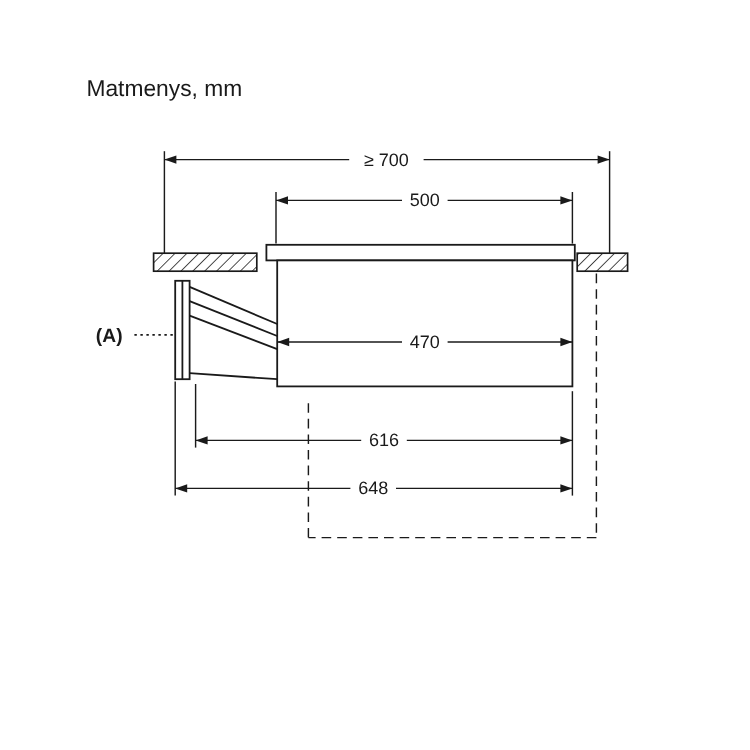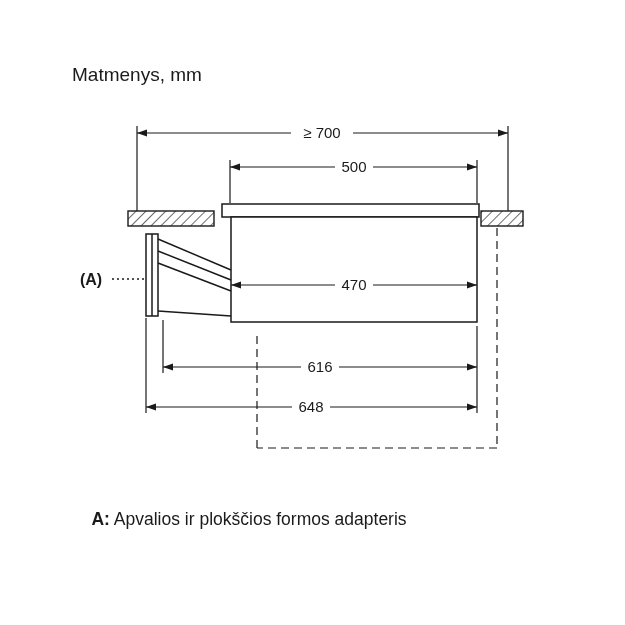--- a/index.html
+++ b/index.html
@@ -109,17 +109,14 @@
     <g stroke="#1a1a1a" stroke-width="1.2">
       <line x1="146" y1="318" x2="146" y2="413"></line>
       <line x1="146" y1="407" x2="477" y2="407"></line>
     </g>
     <polygon points="146,407 156,403.5 156,410.5" fill="#1a1a1a"></polygon>
     <polygon points="477,407 467,403.5 467,410.5" fill="#1a1a1a"></polygon>
     <rect x="292" y="398" width="38" height="17" fill="#ffffff"></rect>
     <text x="311" y="412" text-anchor="middle">648</text>
   </svg>
 
-  <div class="caption">
-    <span class="bold">A:</span><span> Apvalios ir plokščios formos adapteris</span>
-  </div>
 
 </div>
 
 </body></html>

